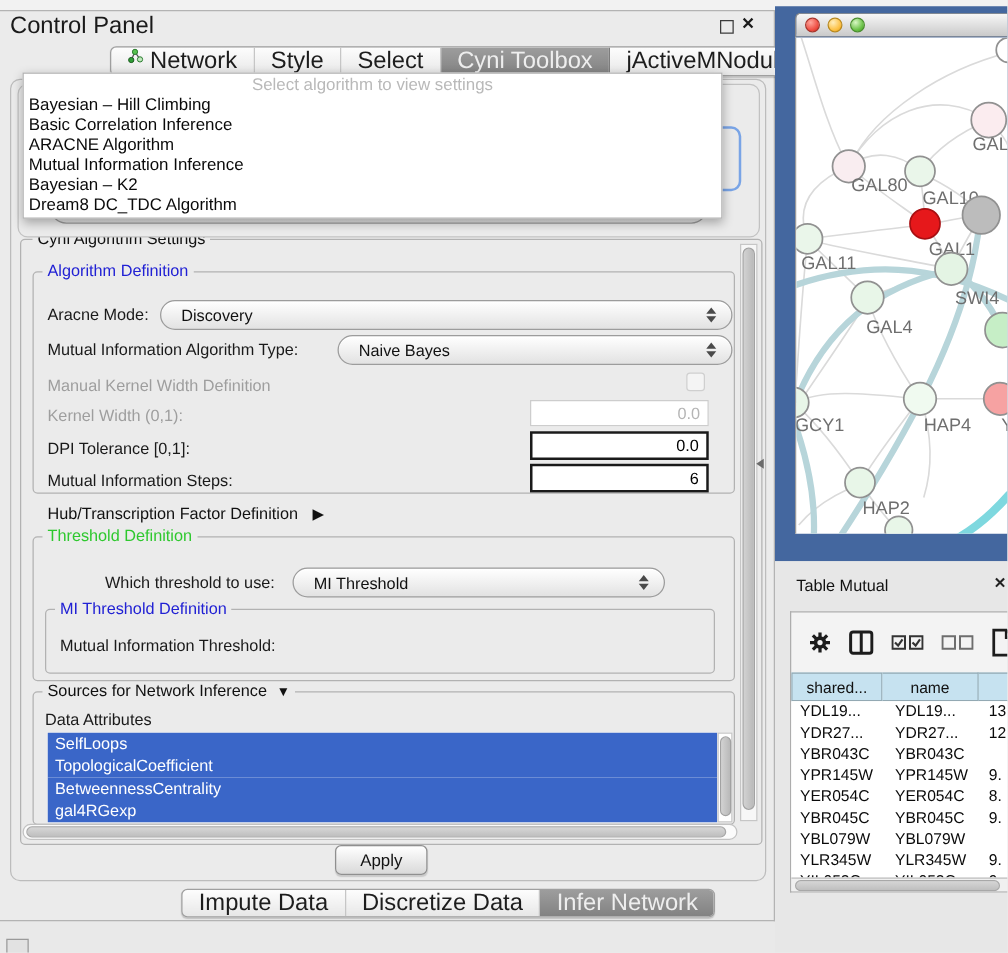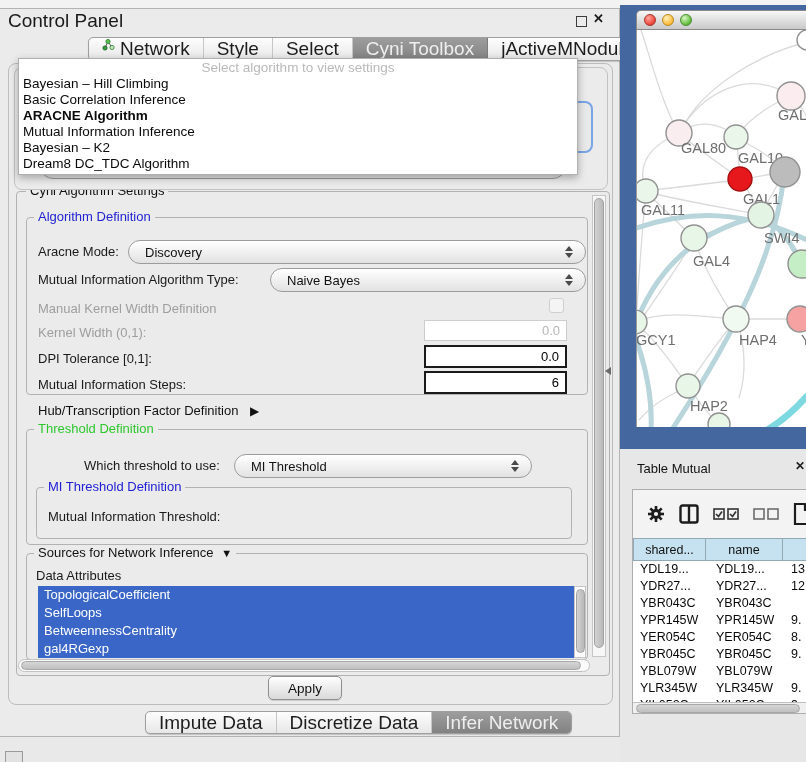--- a/index.html
+++ b/index.html
@@ -28,21 +28,21 @@
   
   #outer-panel{left:8px;top:54px;width:603px;height:640px;border:1px solid #bcbcbc;
     border-radius:8px;background:#ebebeb}
   #inner-hidden-panel{left:14px;top:58px;width:592px;height:121px;border:1px solid #c2c2c2;
     border-radius:8px;background:#ebebeb;z-index:1}
   
   #algo-dropdown{left:18px;top:49px;width:558px;height:115px;background:#ffffff;
     border:1px solid #b0b0b0;box-shadow:0 3px 8px rgba(0,0,0,.3);z-index:20}
   #algo-placeholder{height:17px;line-height:18px;text-align:center;font-size:13.5px;color:#b9b9b9}
   .algo-item{height:16px;line-height:16px;font-size:13.5px;color:#0a0a0a;padding-left:4px;white-space:nowrap}
-  .algo-item.bold{font-weight:bold}
+  .algo-item.bold{font-weight:normal}
   
   .combo{box-sizing:border-box;height:24px;border:1px solid #9c9c9c;border-radius:12px;
     background:linear-gradient(#ffffff,#e2e2e2);display:flex;align-items:center;
     font-size:13px;color:#111;padding:0 28px 0 16px;box-shadow:inset 0 1px 0 #fff}
   .combo .arrows{position:absolute;right:12px;top:50%;transform:translateY(-50%);
     display:flex;flex-direction:column;gap:2px}
   .arr-up{width:0;height:0;border-left:4px solid transparent;border-right:4px solid transparent;border-bottom:5px solid #4a4a4a}
   .arr-dn{width:0;height:0;border-left:4px solid transparent;border-right:4px solid transparent;border-top:5px solid #4a4a4a}
   #bg-combo{left:40px;top:142px;width:526px;height:28px;z-index:5;color:#9b9b9b;border-radius:13px}
   #focus-combo-sliver{left:561px;top:92px;width:28px;height:48px;border:2px solid #79a4e6;
@@ -224,22 +224,22 @@
   <div class="gtitle abs" style="left:44px;top:471px;color:#2121d4">MI Threshold Definition</div>
   <div class="lbl" style="left:48px;top:500px">Mutual Information Threshold:</div>
 
   <div class="group abs" style="left:26px;top:544px;width:560px;height:105px"></div>
   <div class="gtitle abs" style="left:34px;top:537px;color:#111">
     <span>Sources for Network Inference</span>
     <span style="font-size:11px;margin-left:4px">▼</span>
   </div>
   <div class="lbl" style="left:36px;top:559px">Data Attributes</div>
   <div id="attr-list" class="abs">
+      <div class="attr-item">SelfLoops</div>
       <div class="attr-item">TopologicalCoefficient</div>
-      <div class="attr-item">SelfLoops</div>
       <div class="attr-item">BetweennessCentrality</div>
       <div class="attr-item">gal4RGexp</div>
     </div>
   <div class="vtrack abs" style="left:574px;top:577px;width:12px;height:72px;background:#fff"></div>
   <div class="vthumb abs" style="left:575.5px;top:580px;width:9px;height:64px"></div>
 
   <div class="htrack abs" style="left:18px;top:650px;width:572px;height:13px"></div>
   <div class="hthumb abs" style="left:21px;top:652px;width:560px;height:9px"></div>
 
   <div id="apply-btn" class="abs">Apply</div>

